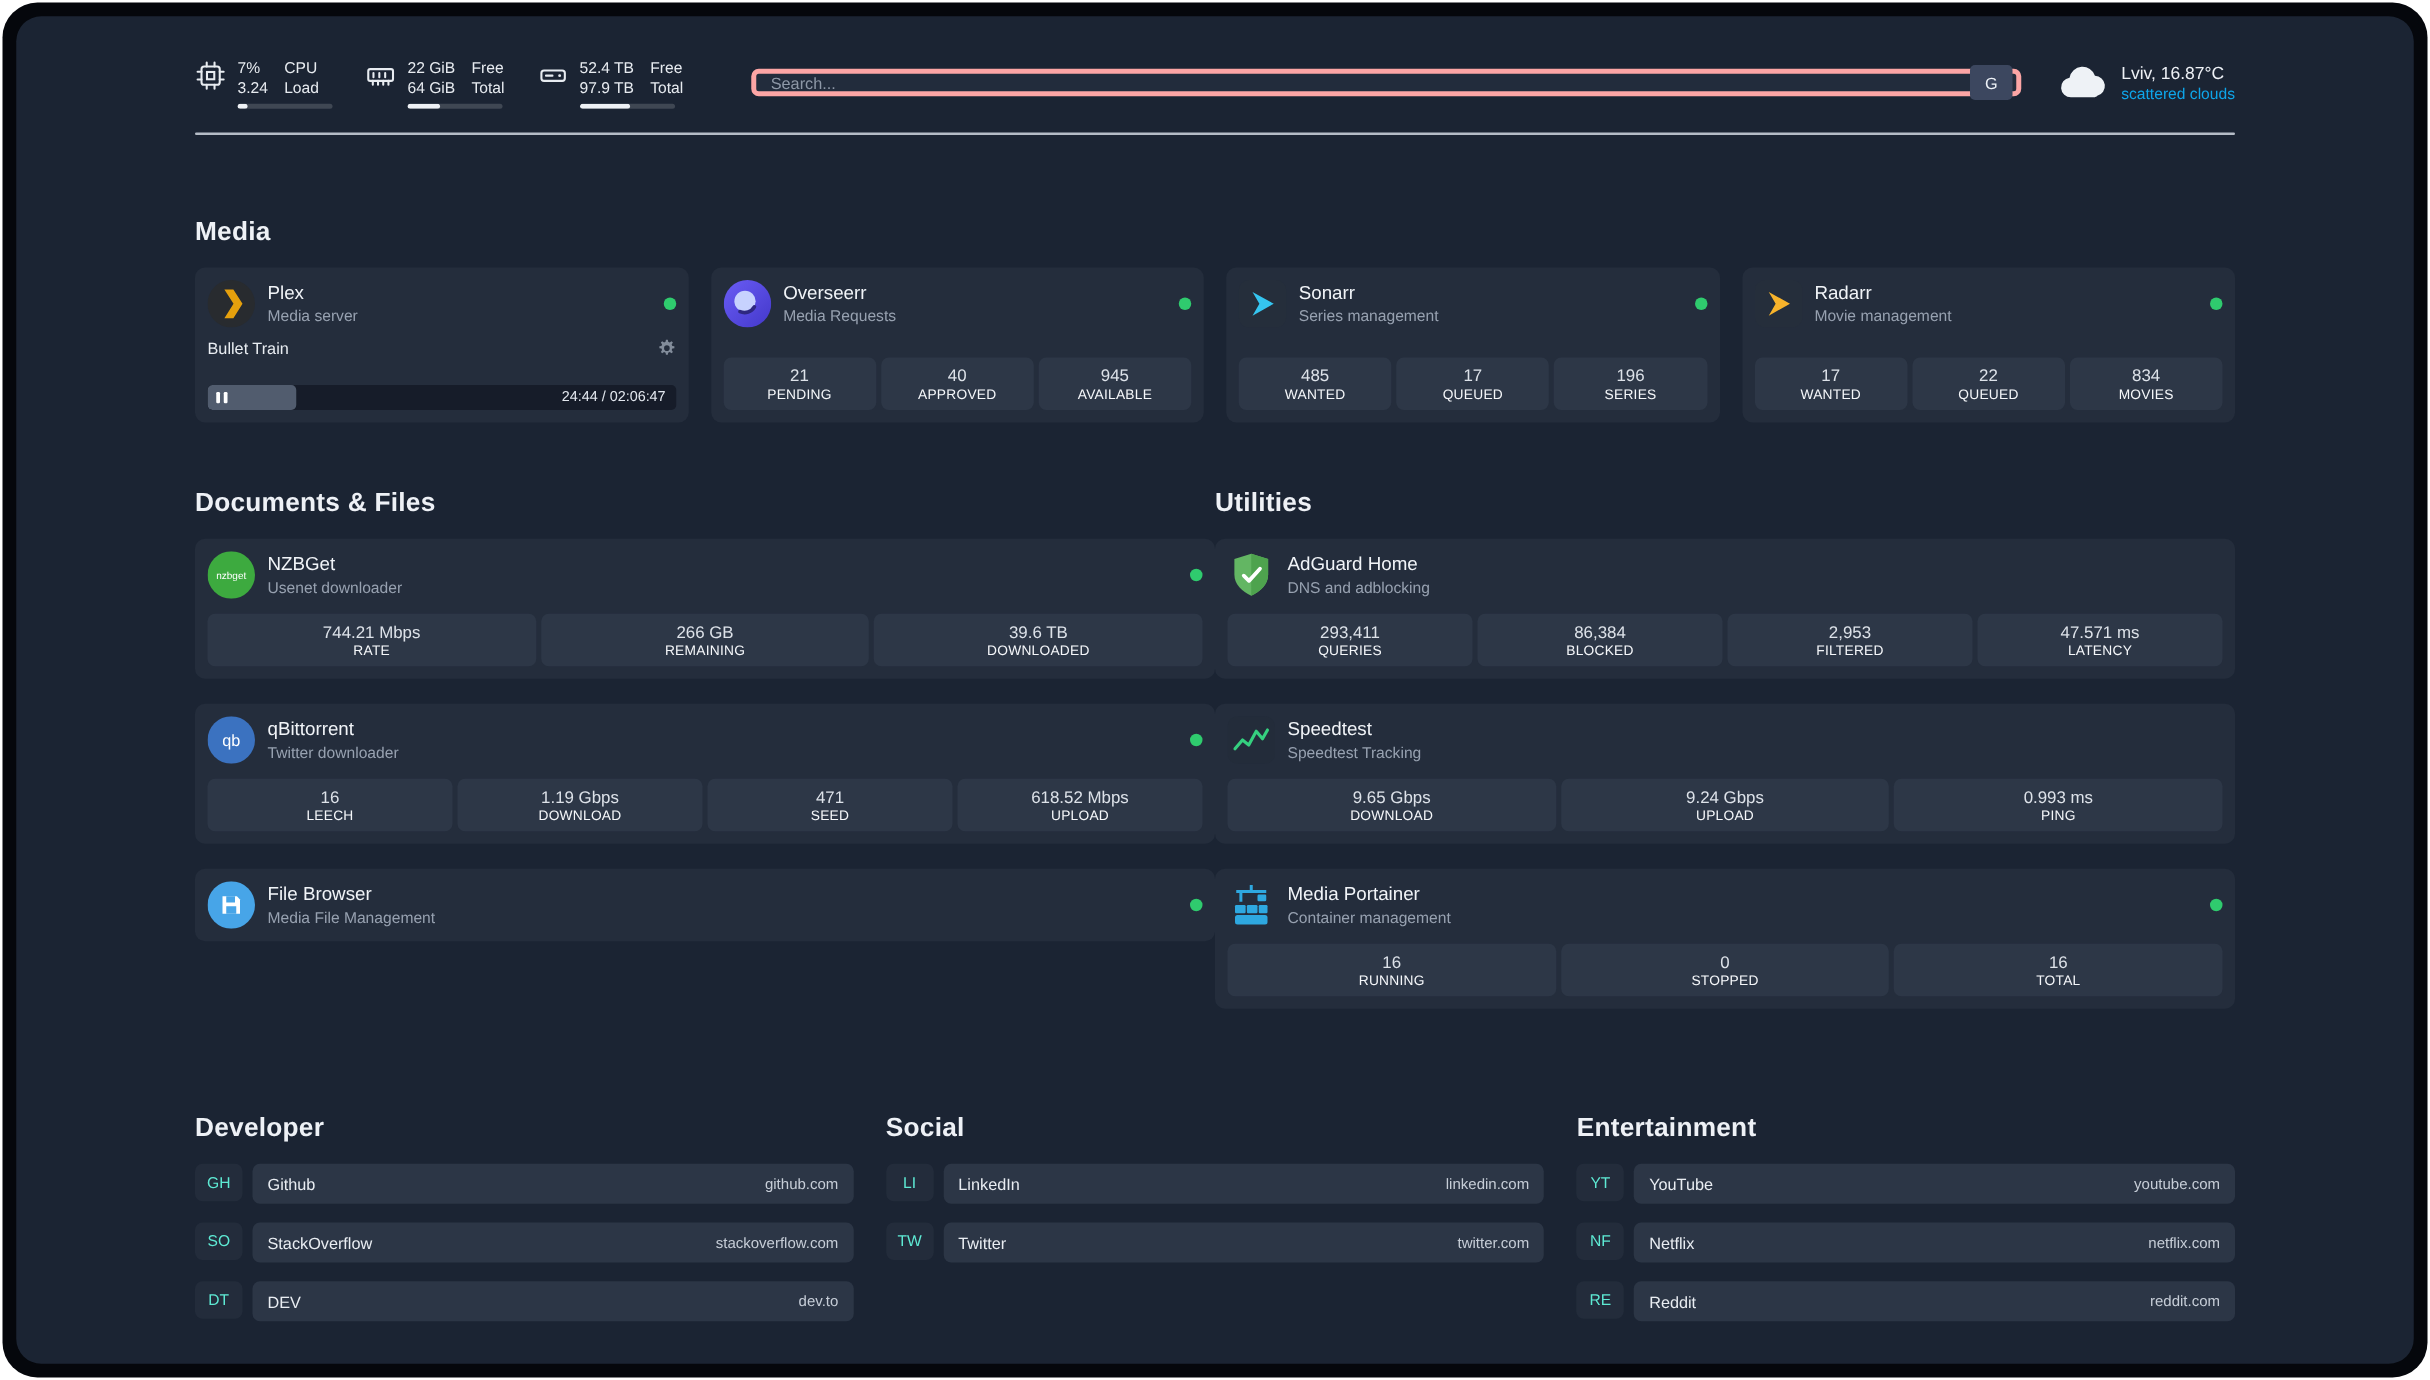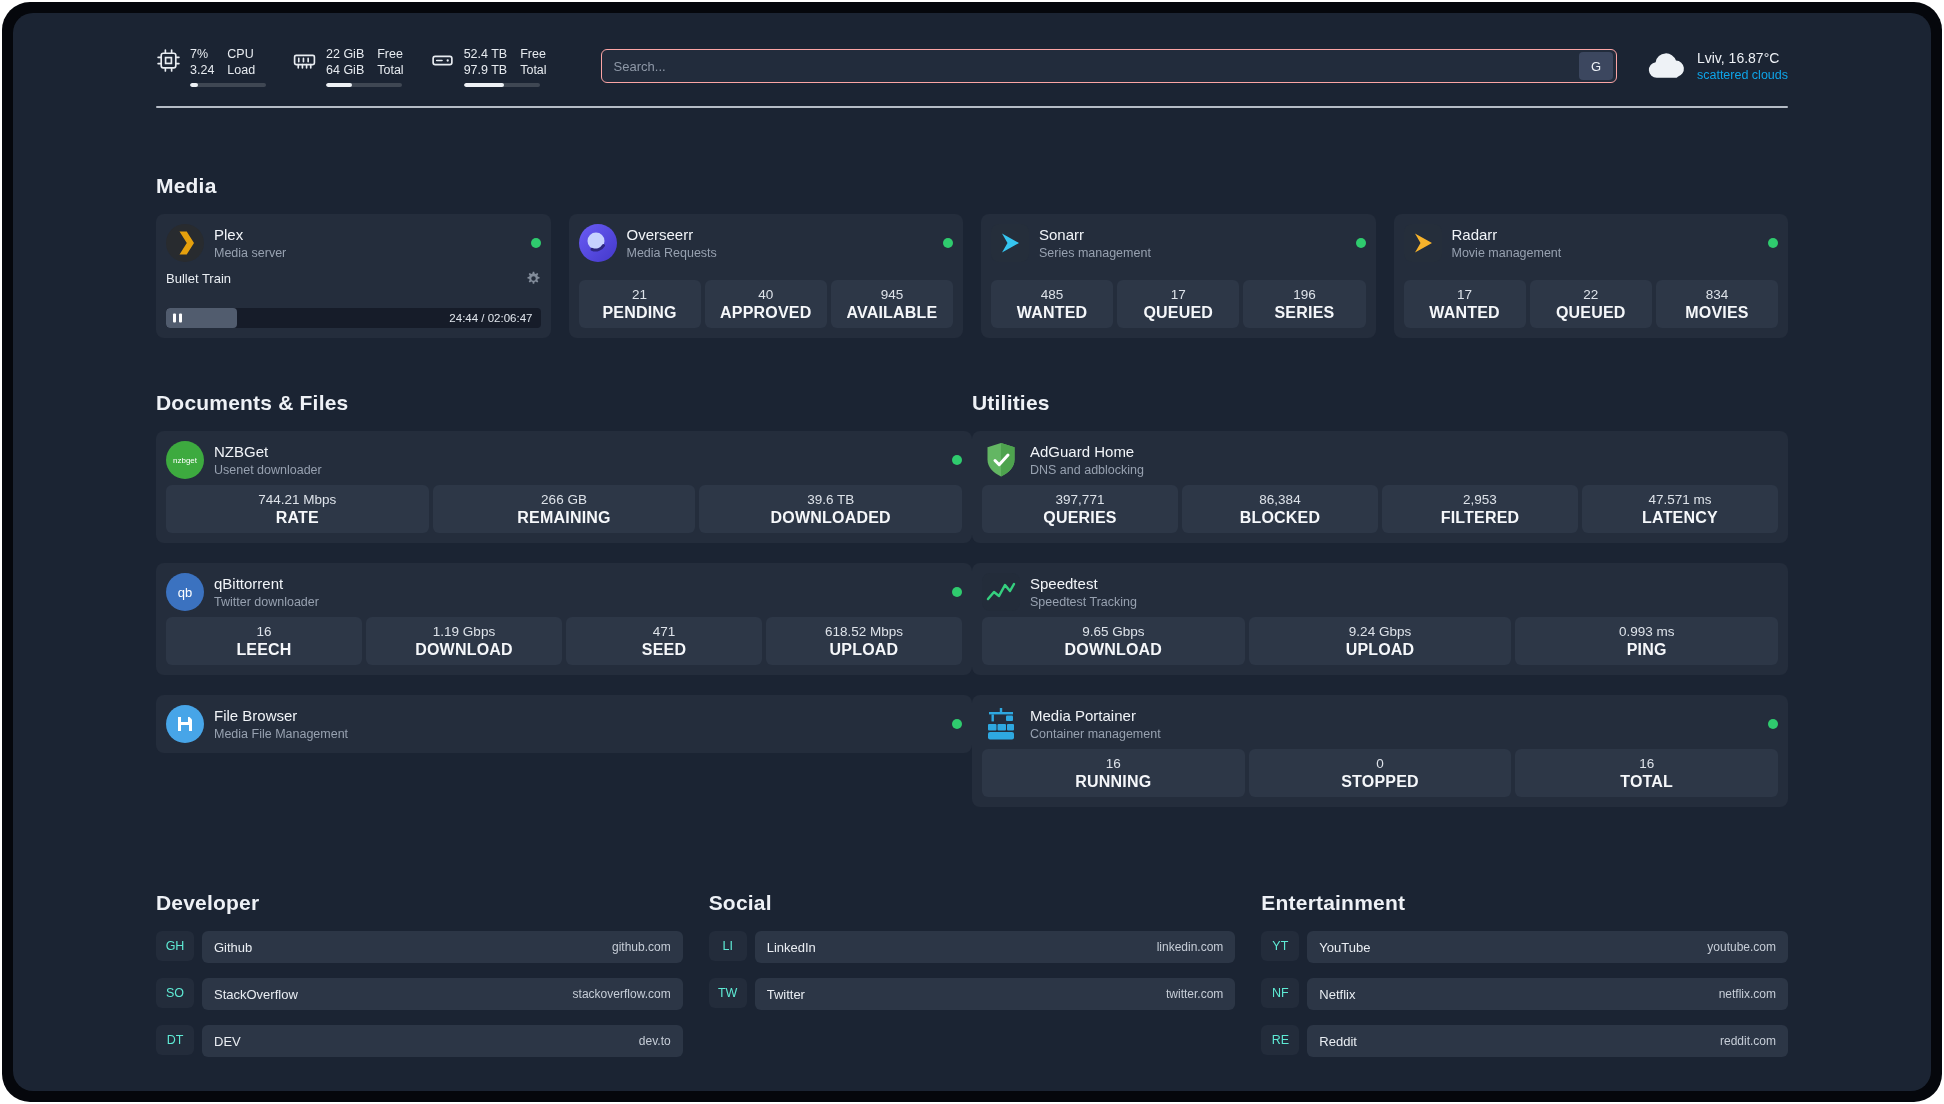--- a/index.html
+++ b/index.html
@@ -11,21 +11,21 @@
 
   
   .topbar { display:flex; align-items:center; height:46px; }
   .res { display:flex; gap:9px; margin-right:26px; }
   .res-icon { width:25px; height:25px; margin-top:2px; }
   .res-icon svg { width:100%; height:100%; display:block; }
   .res-cols { display:flex; gap:13px; }
   .res-col { display:flex; flex-direction:column; font-size:12.5px; line-height:1.32; color:#e7ebf0; }
   .res-bar { width:76px; height:4px; border-radius:2px; background:rgba(255,255,255,.16); margin-top:4px; overflow:hidden; }
   .res-fill { height:100%; background:#eef1f5; border-radius:2px; }
-  .search-wrap { flex:1; display:flex; align-items:center; height:34px; margin:0 28px; background:#222c3c; border:1px solid #fca5a5; border-radius:6px; }
+  .search-wrap { flex:1; display:flex; align-items:center; height:22px; margin:0 28px; background:#222c3c; border:4px solid #fca5a5; border-radius:6px; }
   input.search { flex:1; height:100%; background:transparent; border:0; outline:0; color:#e8ecf1; font-size:13px; padding:0 12px; font-family:inherit; }
   input.search::placeholder { color:#8e98a7; }
   .g-btn { width:34px; height:28px; margin-right:3px; background:#3c475f; border-radius:4px; display:flex; align-items:center; justify-content:center; font-size:13px; color:#eef2f7; cursor:pointer; }
   .weather { display:flex; align-items:center; gap:10px; }
   .weather-icon { width:42px; height:30px; }
   .weather-icon svg { width:100%; height:100%; display:block; }
   .weather-loc { font-size:14px; color:#eef1f6; }
   .weather-cond { font-size:12.5px; color:#0ea5e9; margin-top:2px; }
   .divider { height:2px; background:#c7cdd6; opacity:.9; margin-top:17px; border-radius:1px; }
 
@@ -40,21 +40,21 @@
   .card.compact { min-height:0; }
   .card-head { display:flex; align-items:center; gap:10px; }
   .app-icon { width:38px; height:38px; flex:0 0 38px; }
   .app-icon svg { width:100%; height:100%; display:block; }
   .app-name { font-size:15px; color:#f1f4f8; font-weight:500; line-height:1.2; }
   .app-sub { font-size:12.5px; color:#97a1b0; margin-top:2px; }
   .status-dot { width:10px; height:10px; border-radius:50%; background:#2fcb6e; margin-left:auto; flex:0 0 10px; }
   .stats { display:flex; gap:4px; margin-top:auto; }
   .stat { flex:1; background:#2d3747; border-radius:6px; text-align:center; padding:7px 2px 6px; }
   .stat-value { font-size:13.5px; color:#dde2e9; }
-  .stat-label { font-size:16px; font-weight:700; color:#f5f7fa; margin-top:2px; letter-spacing:.2px; }
+  .stat-label { font-size:11px; font-weight:400; color:#f5f7fa; margin-top:2px; letter-spacing:.2px; }
 
   
   .np-row { display:flex; align-items:center; margin-top:9px; }
   .np-title { font-size:13px; color:#e9edf2; }
   .np-gear { margin-left:auto; width:15px; height:15px; opacity:.8; cursor:pointer; }
   .np-gear svg { width:100%; height:100%; display:block; }
   .player { position:relative; height:20px; border-radius:4px; background:#161c29; margin-top:auto; overflow:hidden; }
   .player-fill { position:absolute; left:0; top:0; bottom:0; background:#515c6e; border-radius:4px; }
   .pause { position:absolute; left:7px; top:50%; transform:translateY(-50%); display:flex; gap:3px; }
   .pause i { display:block; width:3px; height:9px; background:#fff; border-radius:1px; }
@@ -414,21 +414,21 @@
                       <path d="M13 19.5l4.2 4.2L26 14" stroke="#ffffff" stroke-width="3" fill="none" stroke-linecap="round" stroke-linejoin="round"></path>
                     </svg>
             </span>
             <div class="app-meta">
               <div class="app-name">AdGuard Home</div>
               <div class="app-sub">DNS and adblocking</div>
             </div>
           </div>
           <div class="stats">
             <div class="stat">
-                    <div class="stat-value">397,771</div>
+                    <div class="stat-value">293,411</div>
                     <div class="stat-label">QUERIES</div>
                   </div>
             <div class="stat">
                     <div class="stat-value">86,384</div>
                     <div class="stat-label">BLOCKED</div>
                   </div>
             <div class="stat">
                     <div class="stat-value">2,953</div>
                     <div class="stat-label">FILTERED</div>
                   </div>

